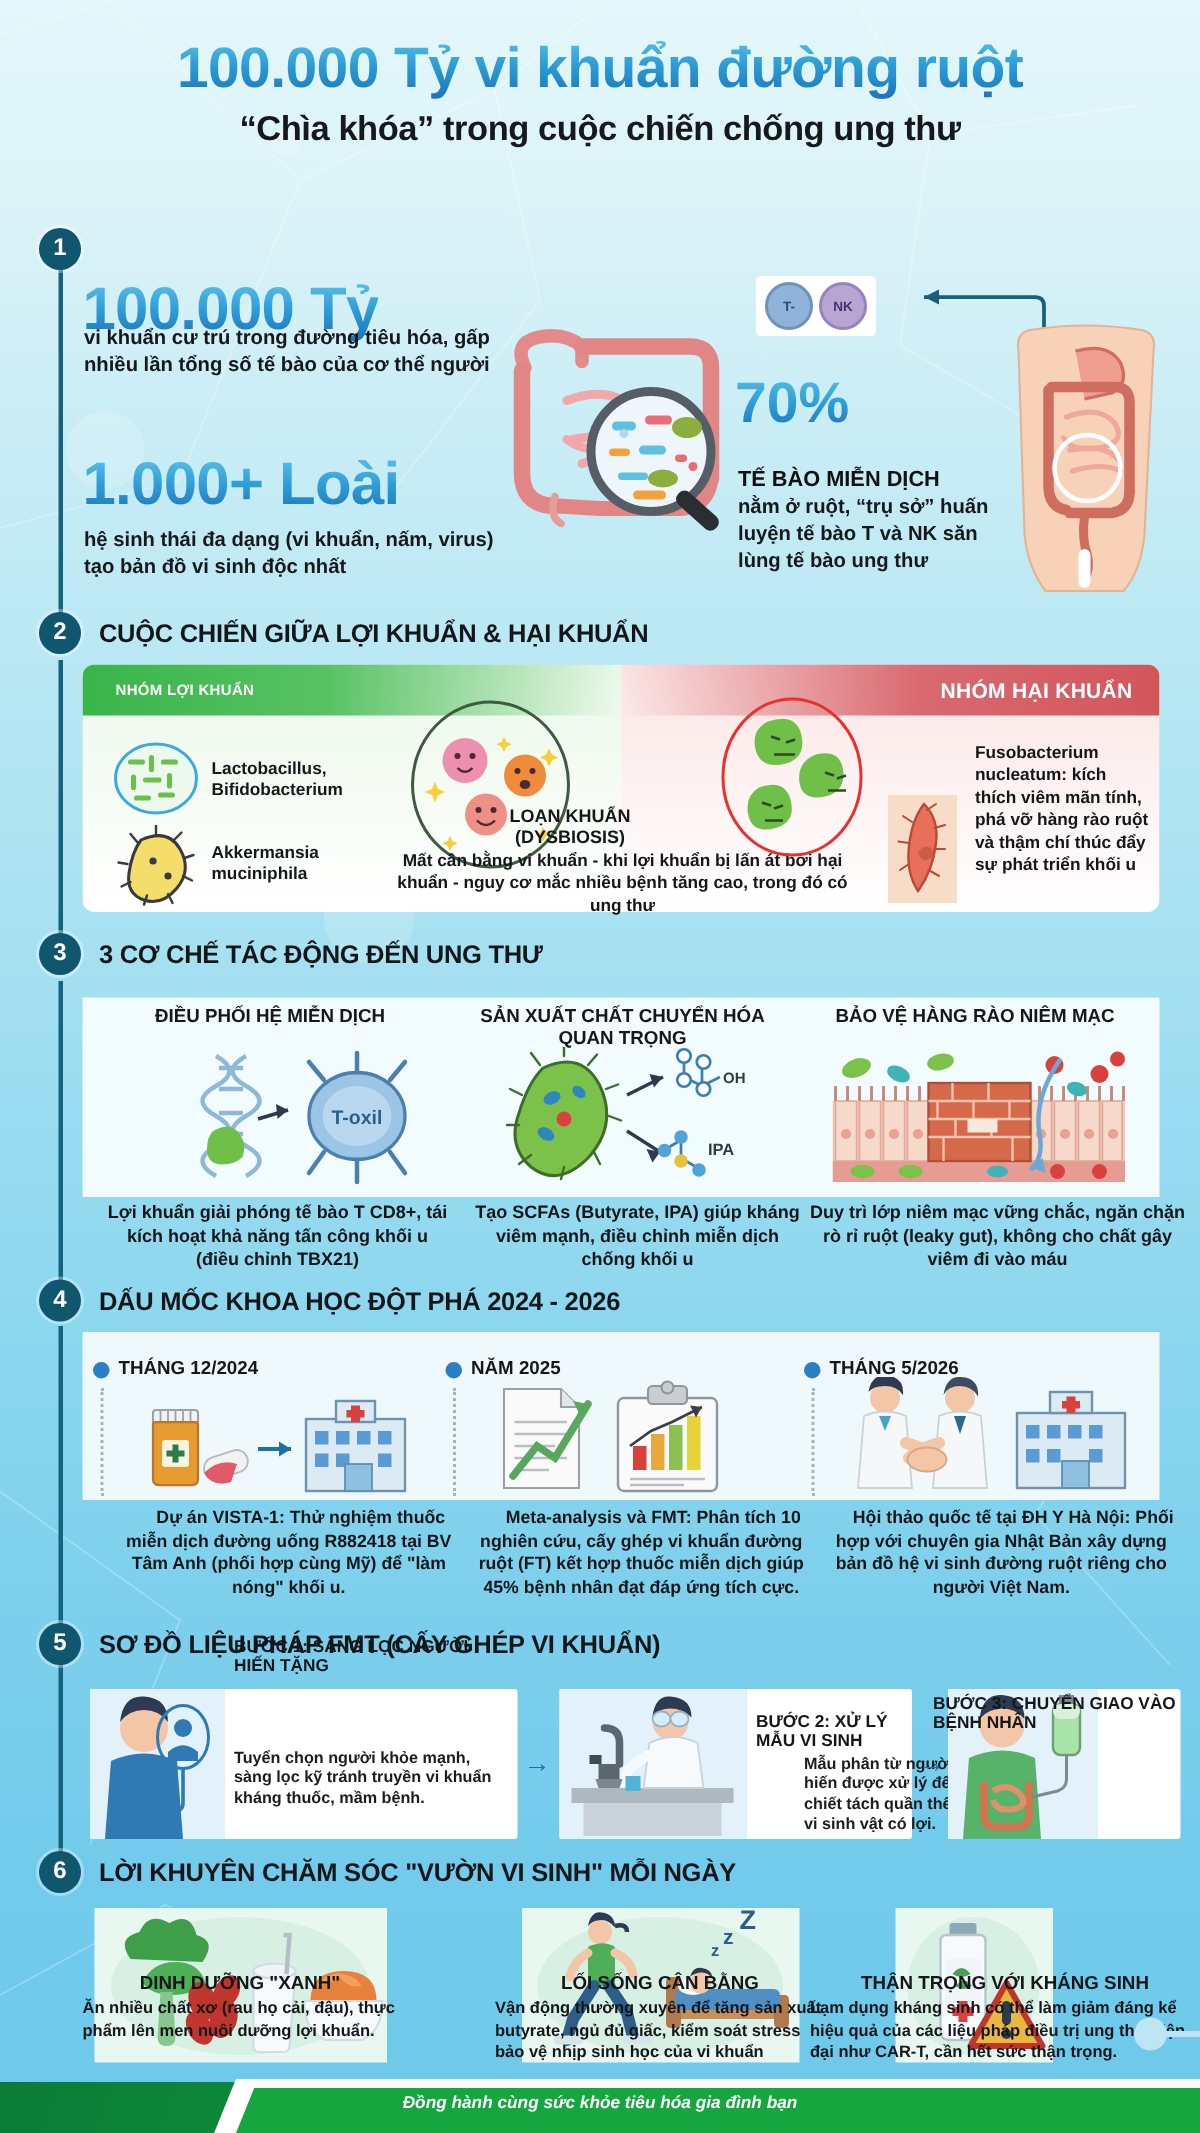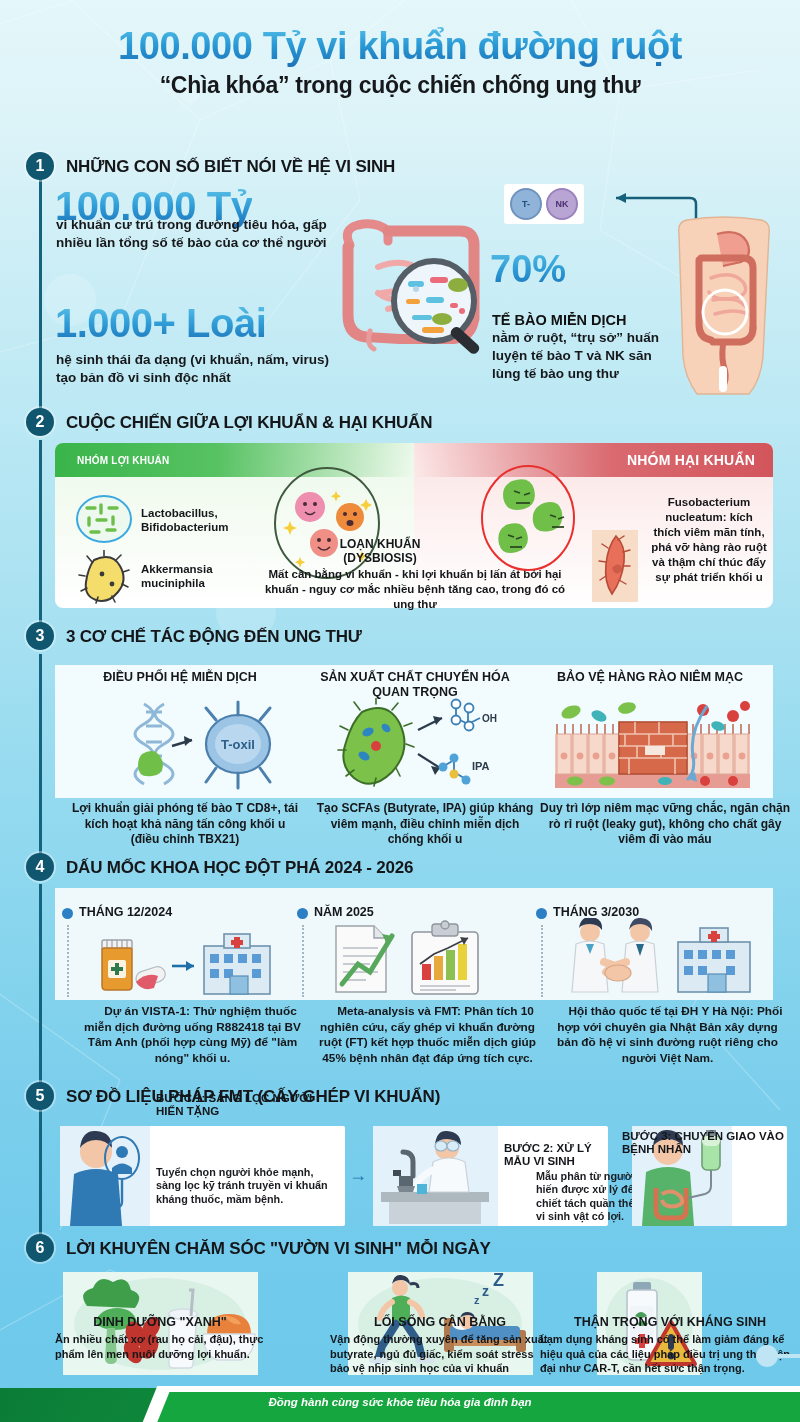--- a/index.html
+++ b/index.html
@@ -122,21 +122,21 @@
   .s2-good { flex:1; background: linear-gradient(180deg,#eaf8e9 0%,#f3fbf1 35%,#ffffff 100%); position:relative; }
   .s2-bad  { flex:1; background: linear-gradient(180deg,#fbe3e3 0%,#fdeeee 35%,#ffffff 100%); position:relative; }
   .s2-good-hdr { height:34px; background: linear-gradient(90deg,#39b54a 0%,#57c262 45%,rgba(120,205,120,0) 100%);
      color:#fff; font-weight:800; font-size:10px; display:flex; align-items:center; padding-left:22px; letter-spacing:.2px;}
   .s2-bad-hdr { height:34px; background: linear-gradient(270deg,#d3555c 0%,#d96a70 45%,rgba(216,120,120,0) 100%);
      color:#fff; font-weight:800; font-size:14px; display:flex; align-items:center; justify-content:flex-end;
      padding-right:18px; letter-spacing:.2px;}
   .bact-label { position:absolute; font-size:11.5px; font-weight:700; color:#15171a; line-height:1.25; }
   .dys-t { position:absolute; font-size:12px; font-weight:700; color:#141619; text-align:center; line-height:1.2;}
   .dys-b { position:absolute; font-size:11.5px; font-weight:700; color:#141619; text-align:center; line-height:1.3;}
-  .fuso { position:absolute; font-size:11.5px; font-weight:700; color:#141619; line-height:1.3;text-align:center; }
+  .fuso { position:absolute; font-size:11.5px; font-weight:700; color:#141619; line-height:1.3; }
 
   
   .s3-panel { position:absolute; left:55px; top:665px; width:718px; height:133px; background:#f2fbfd; }
   .s3-h { position:absolute; font-size:12.5px; font-weight:800; color:#15171a; text-align:center; line-height:1.2; }
   .s3-c { position:absolute; font-size:12px; font-weight:700; color:#141619; text-align:center; line-height:1.3; }
 
   
   .s4-panel { position:absolute; left:55px; top:888px; width:718px; height:112px; background:#eff9fb; }
   .s4-dot { position:absolute; width:11px; height:11px; border-radius:50%; background:#2b7fc4; }
   .s4-lbl { position:absolute; font-size:12.5px; font-weight:800; color:#15171a; white-space:nowrap; }
@@ -205,21 +205,20 @@
     <h2>“Chìa khóa” trong cuộc chiến chống ung thư</h2>
   </div>
 
   <div class="rail" style="top:176px;height:250px;"></div>
   <div class="rail" style="top:440px;height:200px;"></div>
   <div class="rail" style="top:654px;height:216px;"></div>
   <div class="rail" style="top:884px;height:210px;"></div>
   <div class="rail" style="top:1108px;height:140px;"></div>
 
   <div class="badge" style="left:26px; top:152px;">1</div>
-  <div class="sec-title" style="left:66px; top:157px;">NHỮNG CON SỐ BIẾT NÓI VỀ HỆ VI SINH</div>
 
   <div class="s1-big" style="left:55px; top:184px;">100.000 Tỷ</div>
   <div class="s1-txt" style="left:56px; top:216px; width:280px;">vi khuẩn cư trú trong đường tiêu hóa, gấp nhiều lần tổng số tế bào của cơ thể người</div>
 
   <div class="s1-big" style="left:55px; top:301px;">1.000+ Loài</div>
   <div class="s1-txt" style="left:56px; top:351px; width:280px;">hệ sinh thái đa dạng (vi khuẩn, nấm, virus) tạo bản đồ vi sinh độc nhất</div>
 
   <svg style="position:absolute; left:330px; top:215px;" width="170" height="140" viewBox="0 0 170 140">
     <g>
       <path d="M20 30 q-8 -16 8 -20 q18 -4 30 6 l0 10" stroke="#e48a8a" stroke-width="9" fill="none" stroke-linecap="round"></path>
@@ -569,21 +568,21 @@
 
   <div class="s4-dot" style="left:62px; top:908px;"></div>
   <div class="s4-lbl" style="left:79px; top:905px;">THÁNG 12/2024</div>
   <div class="s4-vline" style="left:67px; top:925px; height:72px;"></div>
 
   <div class="s4-dot" style="left:297px; top:908px;"></div>
   <div class="s4-lbl" style="left:314px; top:905px;">NĂM 2025</div>
   <div class="s4-vline" style="left:302px; top:925px; height:72px;"></div>
 
   <div class="s4-dot" style="left:536px; top:908px;"></div>
-  <div class="s4-lbl" style="left:553px; top:905px;">THÁNG 3/2030</div>
+  <div class="s4-lbl" style="left:553px; top:905px;">THÁNG 5/2026</div>
   <div class="s4-vline" style="left:541px; top:925px; height:72px;"></div>
 
   <svg style="position:absolute; left:88px; top:926px;" width="190" height="72" viewBox="0 0 190 72">
     <rect x="14" y="14" width="30" height="10" rx="2" fill="#f2f2f2" stroke="#9aa2a8" stroke-width="1.4"></rect>
     <g stroke="#9aa2a8" stroke-width="1.2">
       <path d="M19 14 L19 24"></path>
         <path d="M24 14 L24 24"></path>
         <path d="M29 14 L29 24"></path>
       <path d="M34 14 L34 24"></path>
         <path d="M39 14 L39 24"></path>

